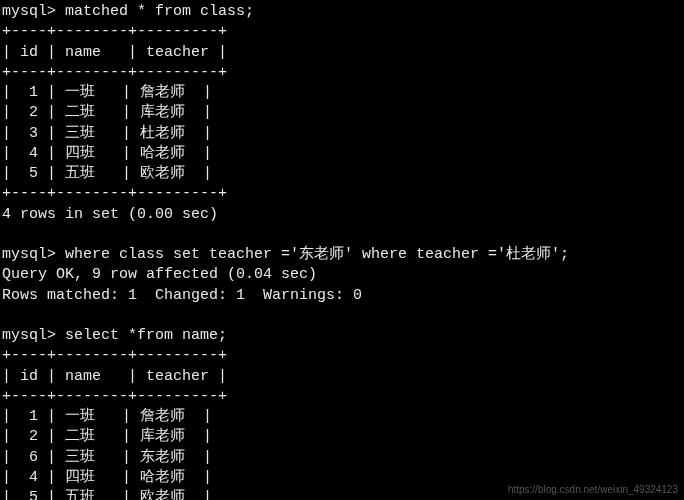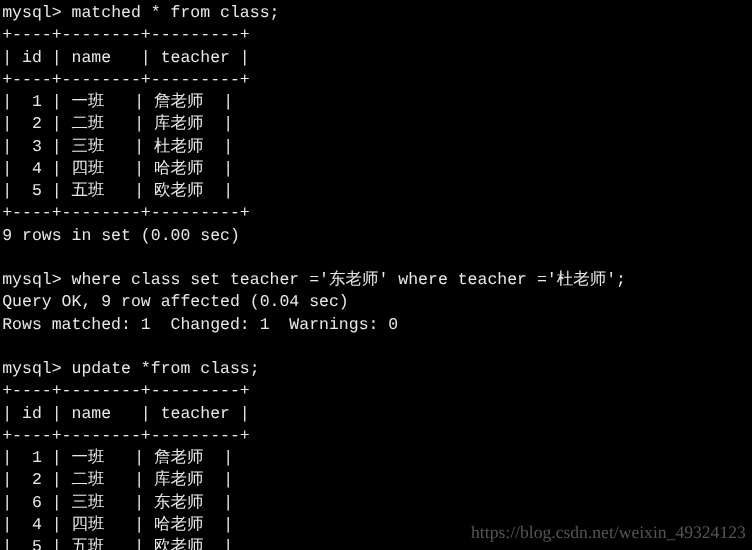--- a/index.html
+++ b/index.html
@@ -16,45 +16,45 @@
     position: relative;
   }
   .terminal {
     white-space: pre;
     padding: 2px 0 0 2px;
   }
   .watermark {
     position: absolute;
     right: 6px;
     bottom: 4px;
-    font-size: 16px;
+    font-size: 10px;
     color: #555;
-    font-family: Liberation Serif, serif;
+    font-family: Liberation Sans, sans-serif;
   }
 </style>
 </head>
 <body>
 
 <div class="terminal"><span>mysql&gt;</span> <span>matched * from class;</span>
 <span>+----+--------+---------+</span>
 <span>| id | name   | teacher |</span>
 <span>+----+--------+---------+</span>
 <span>|  1 | 一班   | 詹老师  |</span>
 <span>|  2 | 二班   | 库老师  |</span>
 <span>|  3 | 三班   | 杜老师  |</span>
 <span>|  4 | 四班   | 哈老师  |</span>
 <span>|  5 | 五班   | 欧老师  |</span>
 <span>+----+--------+---------+</span>
-<span>9 rows in set (0.00 sec)</span>
+<span>4 rows in set (0.00 sec)</span>
 
 <span>mysql&gt;</span> <span>where class set teacher ='东老师' where teacher ='杜老师';</span>
 <span>Query OK, 9 row affected (0.04 sec)</span>
 <span>Rows matched: 1  Changed: 1  Warnings: 0</span>
 
-<span>mysql&gt;</span> <span>update *from class;</span>
+<span>mysql&gt;</span> <span>select *from name;</span>
 <span>+----+--------+---------+</span>
 <span>| id | name   | teacher |</span>
 <span>+----+--------+---------+</span>
 <span>|  1 | 一班   | 詹老师  |</span>
 <span>|  2 | 二班   | 库老师  |</span>
 <span>|  6 | 三班   | 东老师  |</span>
 <span>|  4 | 四班   | 哈老师  |</span>
 <span>|  5 | 五班   | 欧老师  |</span>
 </div>
 

